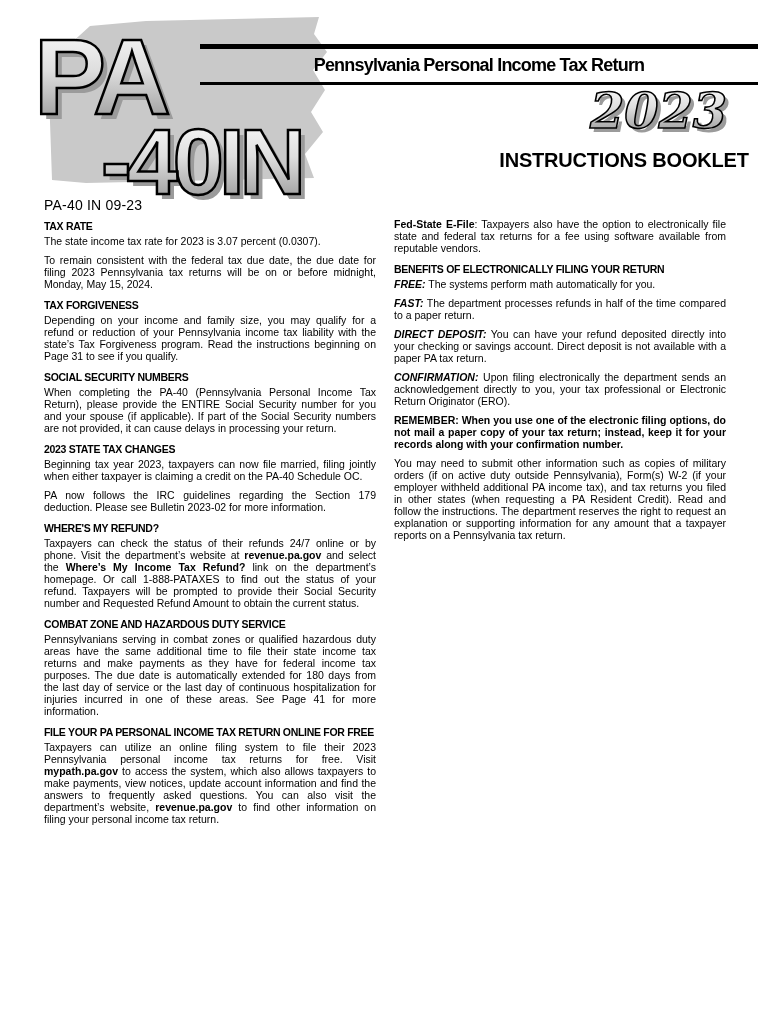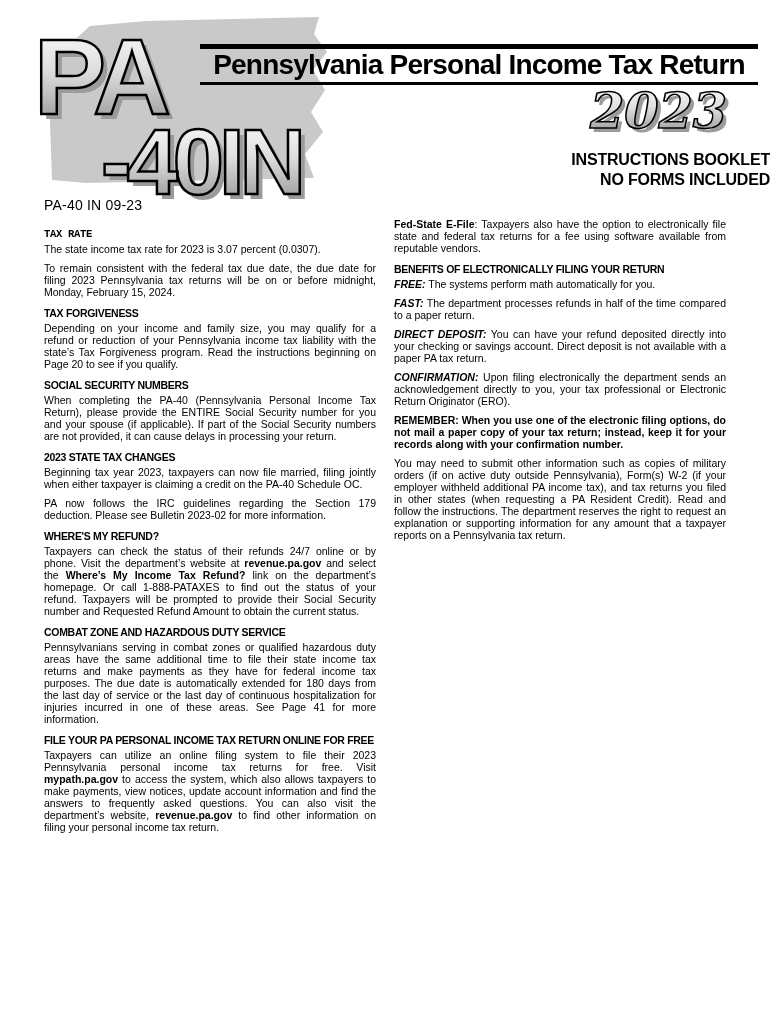--- a/index.html
+++ b/index.html
@@ -11,35 +11,35 @@
     background:#ffffff;
     color:#000;
     font-family:"Liberation Sans", sans-serif;
     overflow:hidden;
   }
   
   .masthead { position:absolute; top:0; left:0; width:770px; height:214px; }
   .logo-svg { position:absolute; left:26px; top:6px; width:338px; height:200px; }
   .rule-top   { position:absolute; left:200px; top:44px;  width:558px; height:5px; background:#000; }
   .page-title { position:absolute; left:200px; top:50px;  width:558px; text-align:center;
-                font-size:28px; font-weight:bold; letter-spacing:-0.8px; line-height:30px; }
+                font-size:18px; font-weight:bold; letter-spacing:-0.8px; line-height:30px; }
   .rule-bottom{ position:absolute; left:200px; top:82px;  width:558px; height:3px; background:#000; }
   .year-svg   { position:absolute; right:40px; top:86px; width:148px; height:54px; }
-  .booklet    { position:absolute; left:478px; top:150px; width:292px; text-align:right;
-                font-size:16px; font-weight:bold; line-height:20px; letter-spacing:-0.2px; }
+  .booklet    { position:absolute; left:478px; top:150px; width:292px; text-align:center;
+                font-size:20px; font-weight:bold; line-height:20px; letter-spacing:-0.2px; }
   .form-number{ position:absolute; left:44px; top:197px; font-size:14px; letter-spacing:0.2px; }
   
   .columns { position:absolute; top:218px; left:44px; width:682px; display:flex; gap:18px; }
   .col { width:332px; font-size:10.5px; line-height:12px; text-align:justify; }
   .sec-heading {
     font-size:10.5px; font-weight:bold; line-height:12px;
     margin-top:9px; margin-bottom:3px;
     text-align:left; letter-spacing:-0.3px; white-space:nowrap;
   }
-  .col .sec-heading:first-child { margin-top:10px;font-family:Liberation Mono, monospace; }
+  .col .sec-heading:first-child { margin-top:2px; }
   .sec-para { margin-bottom:7px; }
   .b { font-weight:bold; }
   .i { font-style:italic; }
 </style>
 </head>
 <body>
 
 <div class="page">
 
   <header class="masthead">
@@ -65,33 +65,32 @@
     <h1 class="page-title">Pennsylvania Personal Income Tax Return</h1>
     <div class="rule-bottom"></div>
 
     <svg class="year-svg" viewBox="0 0 150 54" aria-hidden="true">
       <text x="12" y="46" font-size="50" font-family="'DejaVu Serif', serif" font-weight="bold" font-style="italic" fill="#9b9b9b">2023</text>
       <text x="8" y="42" font-size="50" font-family="'DejaVu Serif', serif" font-weight="bold" font-style="italic" fill="url(#metalGrad)" stroke="#000000" stroke-width="1.6">2023</text>
     </svg>
 
     <div class="booklet">
       <div>INSTRUCTIONS BOOKLET</div>
-      <div>NO FORMS INCLUDED</div>
     </div>
 
     <div class="form-number">PA-40 IN 09-23</div>
   </header>
 
   <main class="columns">
     <section class="col">
         <h2 class="sec-heading">TAX RATE</h2>
         <p class="sec-para"><span>The state income tax rate for 2023 is 3.07 percent (0.0307).</span></p>
-        <p class="sec-para"><span>To remain consistent with the federal tax due date, the due date for filing 2023 Pennsylvania tax returns will be on or before midnight, Monday, February 15, 2024.</span></p>
+        <p class="sec-para"><span>To remain consistent with the federal tax due date, the due date for filing 2023 Pennsylvania tax returns will be on or before midnight, Monday, May 15, 2024.</span></p>
         <h2 class="sec-heading">TAX FORGIVENESS</h2>
-        <p class="sec-para"><span>Depending on your income and family size, you may qualify for a refund or reduction of your Pennsylvania income tax liability with the state’s Tax Forgiveness program. Read the instructions beginning on Page 20 to see if you qualify.</span></p>
+        <p class="sec-para"><span>Depending on your income and family size, you may qualify for a refund or reduction of your Pennsylvania income tax liability with the state’s Tax Forgiveness program. Read the instructions beginning on Page 31 to see if you qualify.</span></p>
         <h2 class="sec-heading">SOCIAL SECURITY NUMBERS</h2>
         <p class="sec-para"><span>When completing the PA-40 (Pennsylvania Personal Income Tax Return), please provide the ENTIRE Social Security number for you and your spouse (if applicable). If part of the Social Security numbers are not provided, it can cause delays in processing your return.</span></p>
         <h2 class="sec-heading">2023 STATE TAX CHANGES</h2>
         <p class="sec-para"><span>Beginning tax year 2023, taxpayers can now file married, filing jointly when either taxpayer is claiming a credit on the PA-40 Schedule OC.</span></p>
         <p class="sec-para"><span>PA now follows the IRC guidelines regarding the Section 179 deduction. Please see Bulletin 2023-02 for more information.</span></p>
         <h2 class="sec-heading">WHERE'S MY REFUND?</h2>
         <p class="sec-para"><span>Taxpayers can check the status of their refunds 24/7 online or by phone. Visit the department’s website at </span><span class="b">revenue.pa.gov</span><span> and select the </span><span class="b">Where’s My Income Tax Refund?</span><span> link on the department’s homepage. Or call 1-888-PATAXES to find out the status of your refund. Taxpayers will be prompted to provide their Social Security number and Requested Refund Amount to obtain the current status.</span></p>
         <h2 class="sec-heading">COMBAT ZONE AND HAZARDOUS DUTY SERVICE</h2>
         <p class="sec-para"><span>Pennsylvanians serving in combat zones or qualified hazardous duty areas have the same additional time to file their state income tax returns and make payments as they have for federal income tax purposes. The due date is automatically extended for 180 days from the last day of service or the last day of continuous hospitalization for injuries incurred in one of these areas. See Page 41 for more information.</span></p>
         <h2 class="sec-heading">FILE YOUR PA PERSONAL INCOME TAX RETURN ONLINE FOR FREE</h2>

